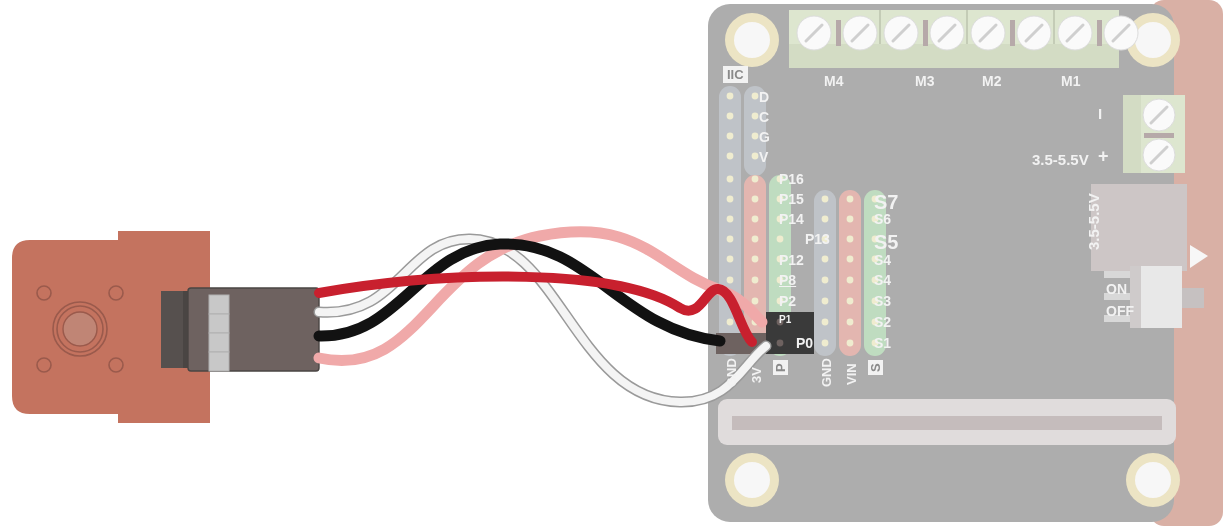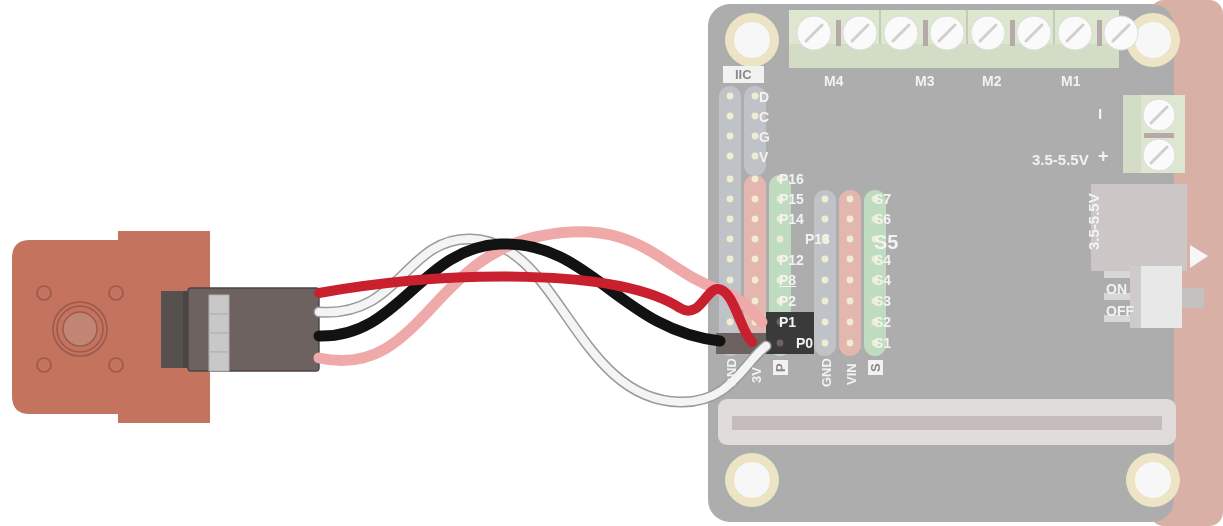--- a/index.html
+++ b/index.html
@@ -216,21 +216,21 @@
     <path d="M319 312 C 400 318 405 238 470 239 C 560 240 575 400 680 402 C 730 403 742 365 766 346" fill="none" stroke="#f4f4f4" stroke-width="8" stroke-linecap="round"></path>
 
     <path d="M319 358 C 420 380 430 258 540 236 C 640 216 660 270 720 290 C 742 298 752 312 762 322" fill="none" stroke="#f0a9a9" stroke-width="11" stroke-linecap="round"></path>
 
     <path d="M319 336 C 400 338 420 248 500 244 C 590 240 620 330 720 341" fill="none" stroke="#121212" stroke-width="11" stroke-linecap="round"></path>
 
     <path d="M319 293 C 450 270 620 268 680 308 C 700 320 706 288 718 289 C 734 290 740 330 752 342" fill="none" stroke="#c8202e" stroke-width="10" stroke-linecap="round"></path>
 
   </svg>
 
-  <div class="lbl dark" style="left:723px;top:66px;background:#f2f2f2;padding:1px 12px;font-size:13px;">
+  <div class="lbl dark" style="left:723px;top:66px;background:#f2f2f2;padding:1px 4px;font-size:13px;">
     <span>IIC</span>
   </div>
 
   <div class="lbl" style="left:824px;top:73px;font-size:14px;">M4</div>
   <div class="lbl" style="left:903px;top:73px;font-size:14px;margin-left:12px;">M3</div>
   <div class="lbl" style="left:982px;top:73px;font-size:14px;">M2</div>
   <div class="lbl" style="left:1061px;top:73px;font-size:14px;">M1</div>
 
   <div class="lbl" style="left:1098px;top:105px;font-size:15px;">I</div>
   <div class="lbl" style="left:1098px;top:146px;font-size:18px;">+</div>
@@ -245,24 +245,24 @@
   <div class="lbl" style="left:759px;top:109px;font-size:14px;">C</div>
   <div class="lbl" style="left:759px;top:129px;font-size:14px;">G</div>
   <div class="lbl" style="left:759px;top:149px;font-size:14px;">V</div>
   <div class="lbl" style="left:779px;top:171px;font-size:14px;">P16</div>
   <div class="lbl" style="left:779px;top:191px;font-size:14px;">P15</div>
   <div class="lbl" style="left:779px;top:211px;font-size:14px;">P14</div>
   <div class="lbl" style="left:779px;top:231px;font-size:14px;margin-left:26px;">P13</div>
   <div class="lbl" style="left:779px;top:252px;font-size:14px;">P12</div>
   <div class="lbl" style="left:779px;top:272px;font-size:14px;text-decoration:underline;">P8</div>
   <div class="lbl" style="left:779px;top:293px;font-size:14px;">P2</div>
-  <div class="lbl" style="left:779px;top:314px;font-size:14px;">P1</div>
+  <div class="lbl" style="left:779px;top:314px;font-size:10px;">P1</div>
   <div class="lbl" style="left:796px;top:335px;font-size:14px;">P0</div>
 
-  <div class="lbl" style="left:874px;top:191px;font-size:14px;">S7</div>
+  <div class="lbl" style="left:874px;top:191px;font-size:20px;">S7</div>
   <div class="lbl" style="left:874px;top:211px;font-size:14px;">S6</div>
   <div class="lbl" style="left:874px;top:231px;font-size:20px;">S5</div>
   <div class="lbl" style="left:874px;top:252px;font-size:14px;">S4</div>
   <div class="lbl" style="left:874px;top:272px;font-size:14px;">S4</div>
   <div class="lbl" style="left:874px;top:293px;font-size:14px;">S3</div>
   <div class="lbl" style="left:874px;top:314px;font-size:14px;">S2</div>
   <div class="lbl" style="left:874px;top:335px;font-size:14px;">S1</div>
 
   <div class="lbl vert" style="left:724px;top:387px;font-size:13px;transform:rotate(-90deg);">GND</div>
   <div class="lbl vert" style="left:749px;top:383px;font-size:13px;transform:rotate(-90deg);">3V</div>

